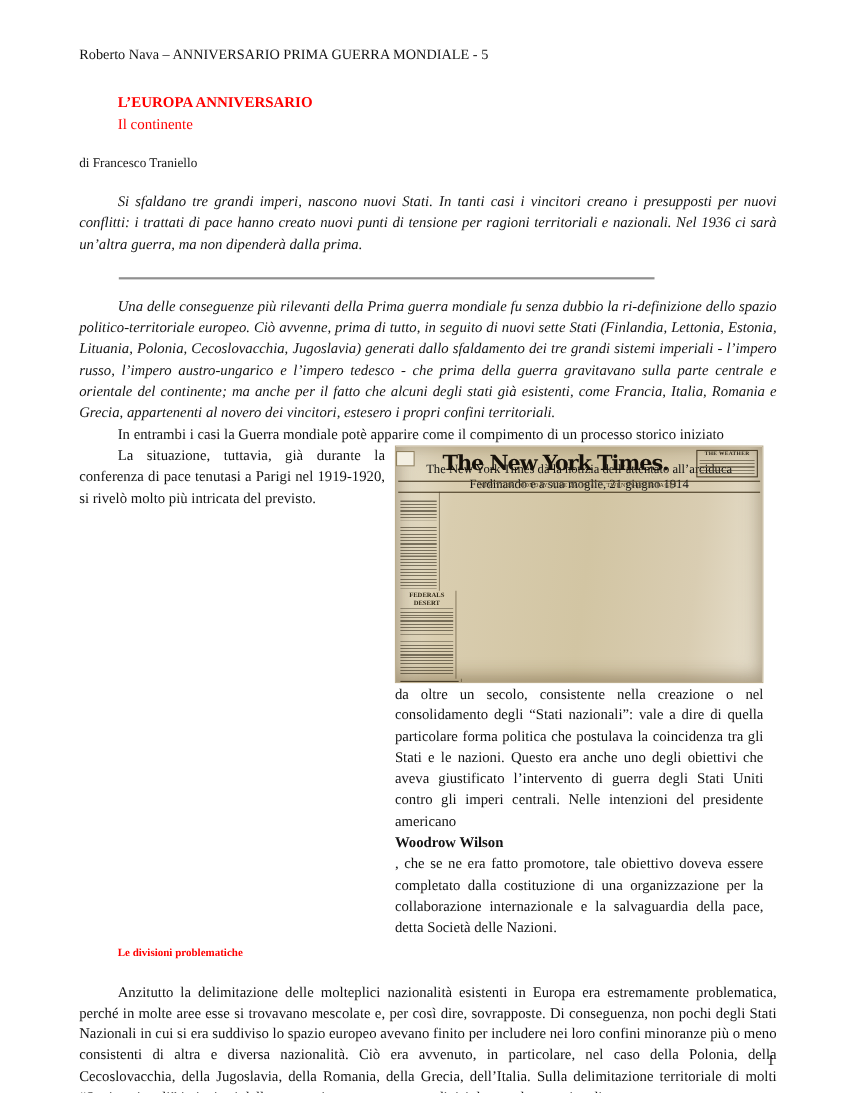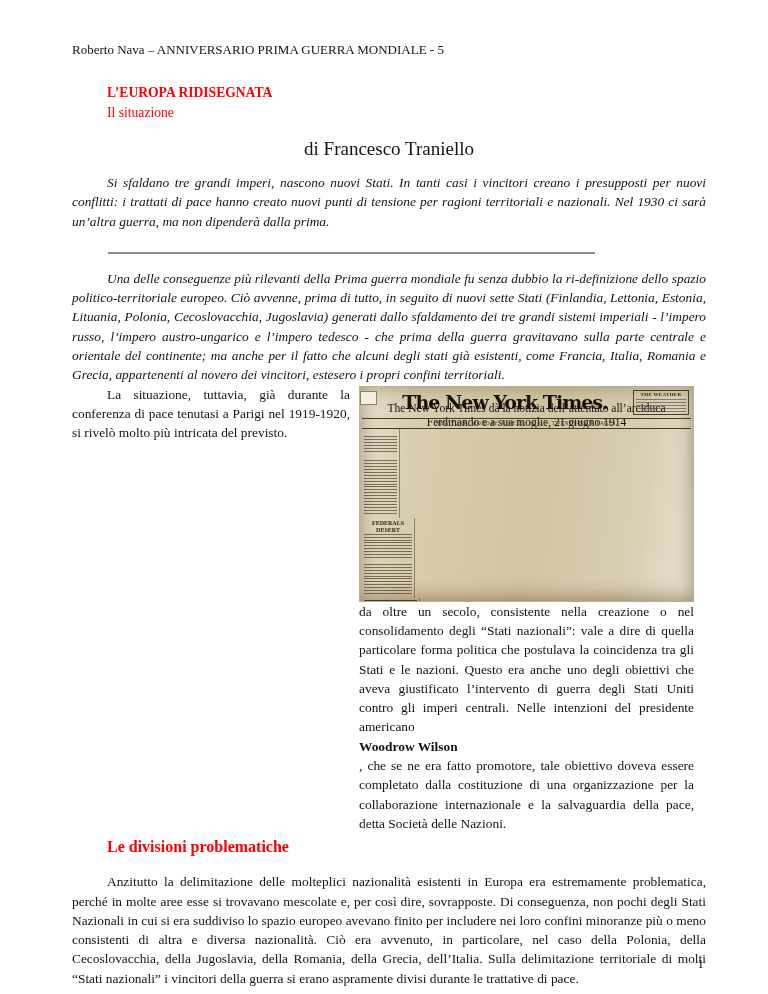--- a/index.html
+++ b/index.html
@@ -13,37 +13,37 @@
     color:#131313;
     overflow:hidden;
   }
   .doc-header { font-size:13px; line-height:19px; }
   .article-title {
     margin:24px 0 0 35px;
     color:#ff0000; font-weight:bold;
     font-size:13.6px; line-height:20px;
   }
   .article-subtitle { margin-left:35px; color:#ff0000; font-size:13.6px; line-height:20px; }
-  .byline { margin-top:16px; text-align:center; font-size:19px; line-height:19px; }
+  .byline { margin-top:16px; text-align:left; font-size:12px; line-height:19px; }
   .para {
     font-size:13.4px; line-height:19.3px;
     text-align:justify; text-indent:35px;
     margin:0;
   }
   .lead { margin-top:15px; font-style:italic; }
   .divider {
     margin:21px 0 0 36px; width:487px; height:0;
     border-bottom:2px solid #909090;
   }
   .p-first { margin-top:15px;font-style:italic; }
   .section-heading {
     clear:both;
     margin:16px 0 0 35px;
     color:#ff0000; font-weight:bold;
-    font-size:16px; line-height:20px;
+    font-size:10px; line-height:20px;
   }
   .p-after-heading { margin-top:15px; }
   .page-number { position:absolute; right:60px; bottom:22px; font-size:13.4px; }
 
   
   .npfig { display:block; float:right; width:335px; margin:1px 12px 4px 9px; text-indent:0; }
   .npfig span { display:block; }
   .np {
     position:relative; width:335px; height:216px; overflow:hidden;
     background:
@@ -78,33 +78,33 @@
   .npbox { border:1px solid #4a3e28; padding:1px; }
   .npcaption { margin-top:14px; text-align:center; font-size:11.5px; line-height:14px; color:#111; }
 </style>
 </head>
 <body>
 
 <div class="page">
 
   <div class="doc-header">Roberto Nava – ANNIVERSARIO PRIMA GUERRA MONDIALE - 5</div>
 
-  <div class="article-title">L’EUROPA RIDISEGNATA</div>
-  <div class="article-subtitle">Il situazione</div>
+  <div class="article-title">L’EUROPA ANNIVERSARIO</div>
+  <div class="article-subtitle">Il continente</div>
 
   <div class="byline">di Francesco Traniello</div>
 
-  <div class="para lead">Si sfaldano tre grandi imperi, nascono nuovi Stati. In tanti casi i vincitori creano i presupposti per nuovi conflitti: i trattati di pace hanno creato nuovi punti di tensione per ragioni territoriali e nazionali. Nel 1930 ci sarà un’altra guerra, ma non dipenderà dalla prima.</div>
+  <div class="para lead">Si sfaldano tre grandi imperi, nascono nuovi Stati. In tanti casi i vincitori creano i presupposti per nuovi conflitti: i trattati di pace hanno creato nuovi punti di tensione per ragioni territoriali e nazionali. Nel 1936 ci sarà un’altra guerra, ma non dipenderà dalla prima.</div>
 
   <div class="divider"></div>
 
   <div class="para p-first">Una delle conseguenze più rilevanti della Prima guerra mondiale fu senza dubbio la ri-definizione dello spazio politico-territoriale europeo. Ciò avvenne, prima di tutto, in seguito di nuovi sette Stati (Finlandia, Lettonia, Estonia, Lituania, Polonia, Cecoslovacchia, Jugoslavia) generati dallo sfaldamento dei tre grandi sistemi imperiali - l’impero russo, l’impero austro-ungarico e l’impero tedesco - che prima della guerra gravitavano sulla parte centrale e orientale del continente; ma anche per il fatto che alcuni degli stati già esistenti, come Francia, Italia, Romania e Grecia, appartenenti al novero dei vincitori, estesero i propri confini territoriali.</div>
 
   <div class="para">
-    <span class="npfig"><span class="np">
+    <span>In entrambi i casi la Guerra mondiale potè apparire come il compimento di un processo storico iniziato</span><span class="npfig"><span class="np">
           <span class="np-torn"></span>
           <span class="np-mast">The New York Times.</span>
           <span class="np-weather">
             <span class="wt">THE WEATHER</span>
             <span class="wl"></span>
           </span>
           <span class="np-daterule">
             <span class="np-date">NEW YORK, MONDAY, JUNE 29, 1914. — TWENTY-FOUR PAGES.</span>
           </span>
           <span class="np-cols">

